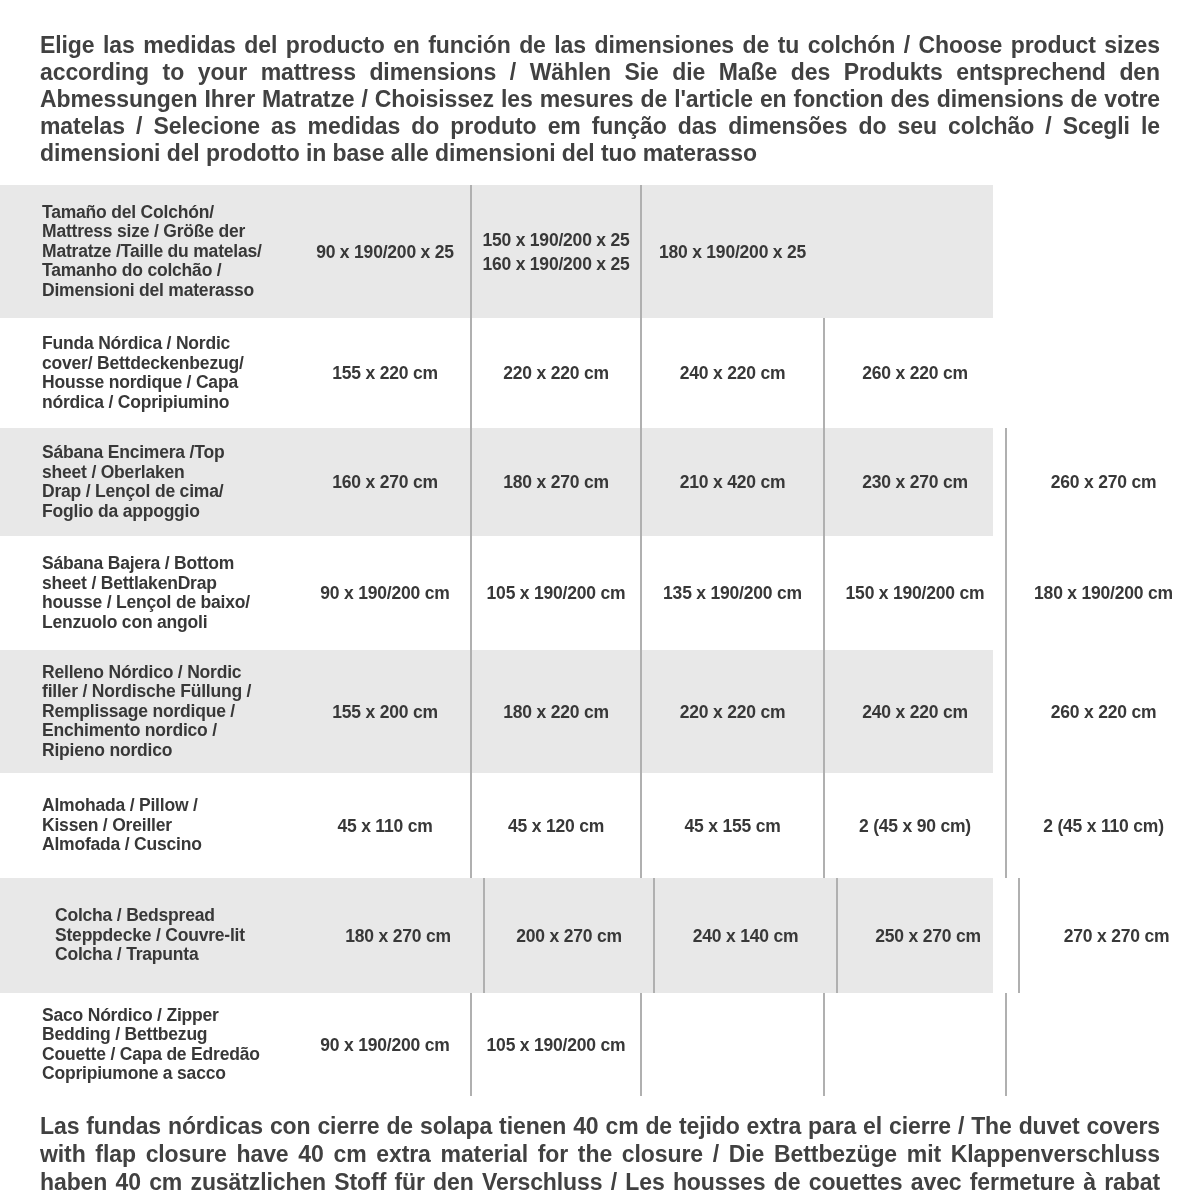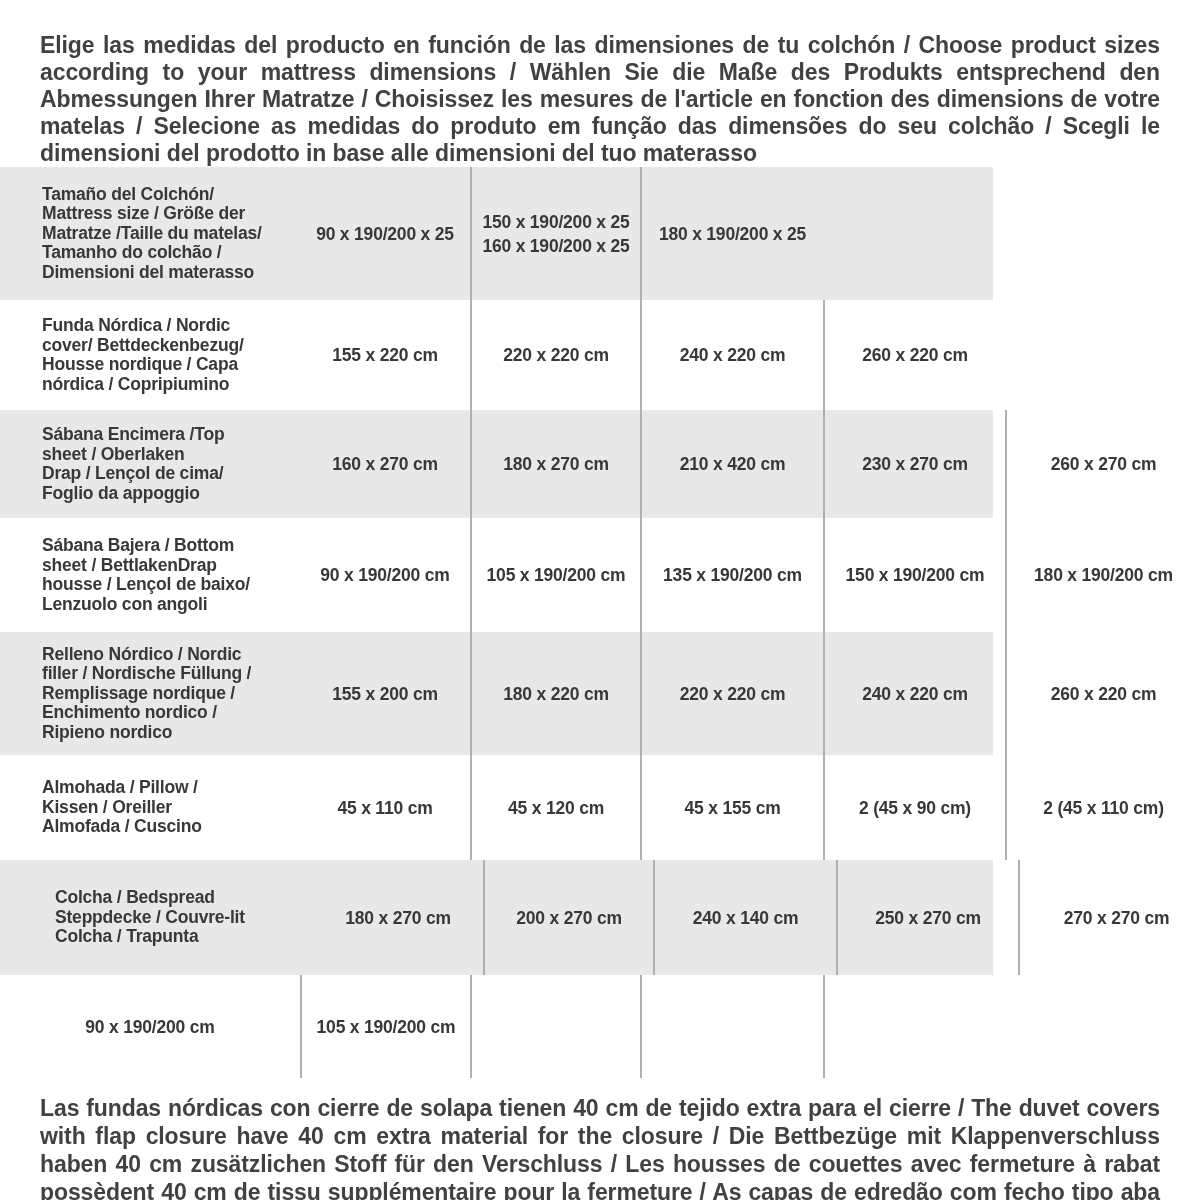--- a/index.html
+++ b/index.html
@@ -9,21 +9,21 @@
     -webkit-font-smoothing:antialiased;
   }
   .para{
     font-weight:700;color:#414141;text-align:justify;
     font-size:23px;line-height:27px;letter-spacing:-0.1px;
     margin:0 40px;
   }
   .intro{padding-top:32px;}
   .footnote{margin-top:16px;line-height:28px;}
   .table{
-    width:993px;
+    margin-top:18px;width:993px;
   }
   .row{
     display:grid;
     grid-template-columns:300px 170px 170px 183px 182px 195px;
     align-items:stretch;
   }
   .row:nth-child(odd){background:var(--stripe,#e8e8e8);}
   .row:nth-child(even){background:#ffffff;}
   .row:nth-child(1){min-height:133px;}
   .row:nth-child(2){min-height:110px;}
@@ -135,20 +135,24 @@
 Steppdecke / Couvre-lit
 Colcha / Trapunta</div>
       <div class="cell val">180 x 270 cm</div>
       <div class="cell val vline">200 x 270 cm</div>
       <div class="cell val vline">240 x 140 cm</div>
       <div class="cell val vline">250 x 270 cm</div>
       <div class="cell val vline">270 x 270 cm</div>
     </div>
 
     <div class="row">
+      <div class="cell label">Saco Nórdico / Zipper
+Bedding / Bettbezug
+Couette  / Capa de Edredão
+Copripiumone a sacco</div>
       <div class="cell val">90 x 190/200 cm</div>
       <div class="cell val vline">105 x 190/200 cm</div>
       <div class="cell val vline"></div>
       <div class="cell val vline"></div>
       <div class="cell val vline"></div>
     </div>
 
   </div>
 
   <p class="para footnote">Las fundas nórdicas con cierre de solapa tienen 40 cm de tejido extra para el cierre  / The duvet covers with flap closure have 40 cm extra material for the closure / Die Bettbezüge mit Klappenverschluss haben 40 cm zusätzlichen Stoff für den Verschluss / Les housses de couettes avec fermeture à rabat possèdent 40 cm de tissu supplémentaire pour la fermeture / As capas de edredão com fecho tipo aba têm 40 cm de tecido adicional para o fecho / I copripiumoni con chiusura a patta hanno 40 cm di tessuto extra per la chiusura</p>

